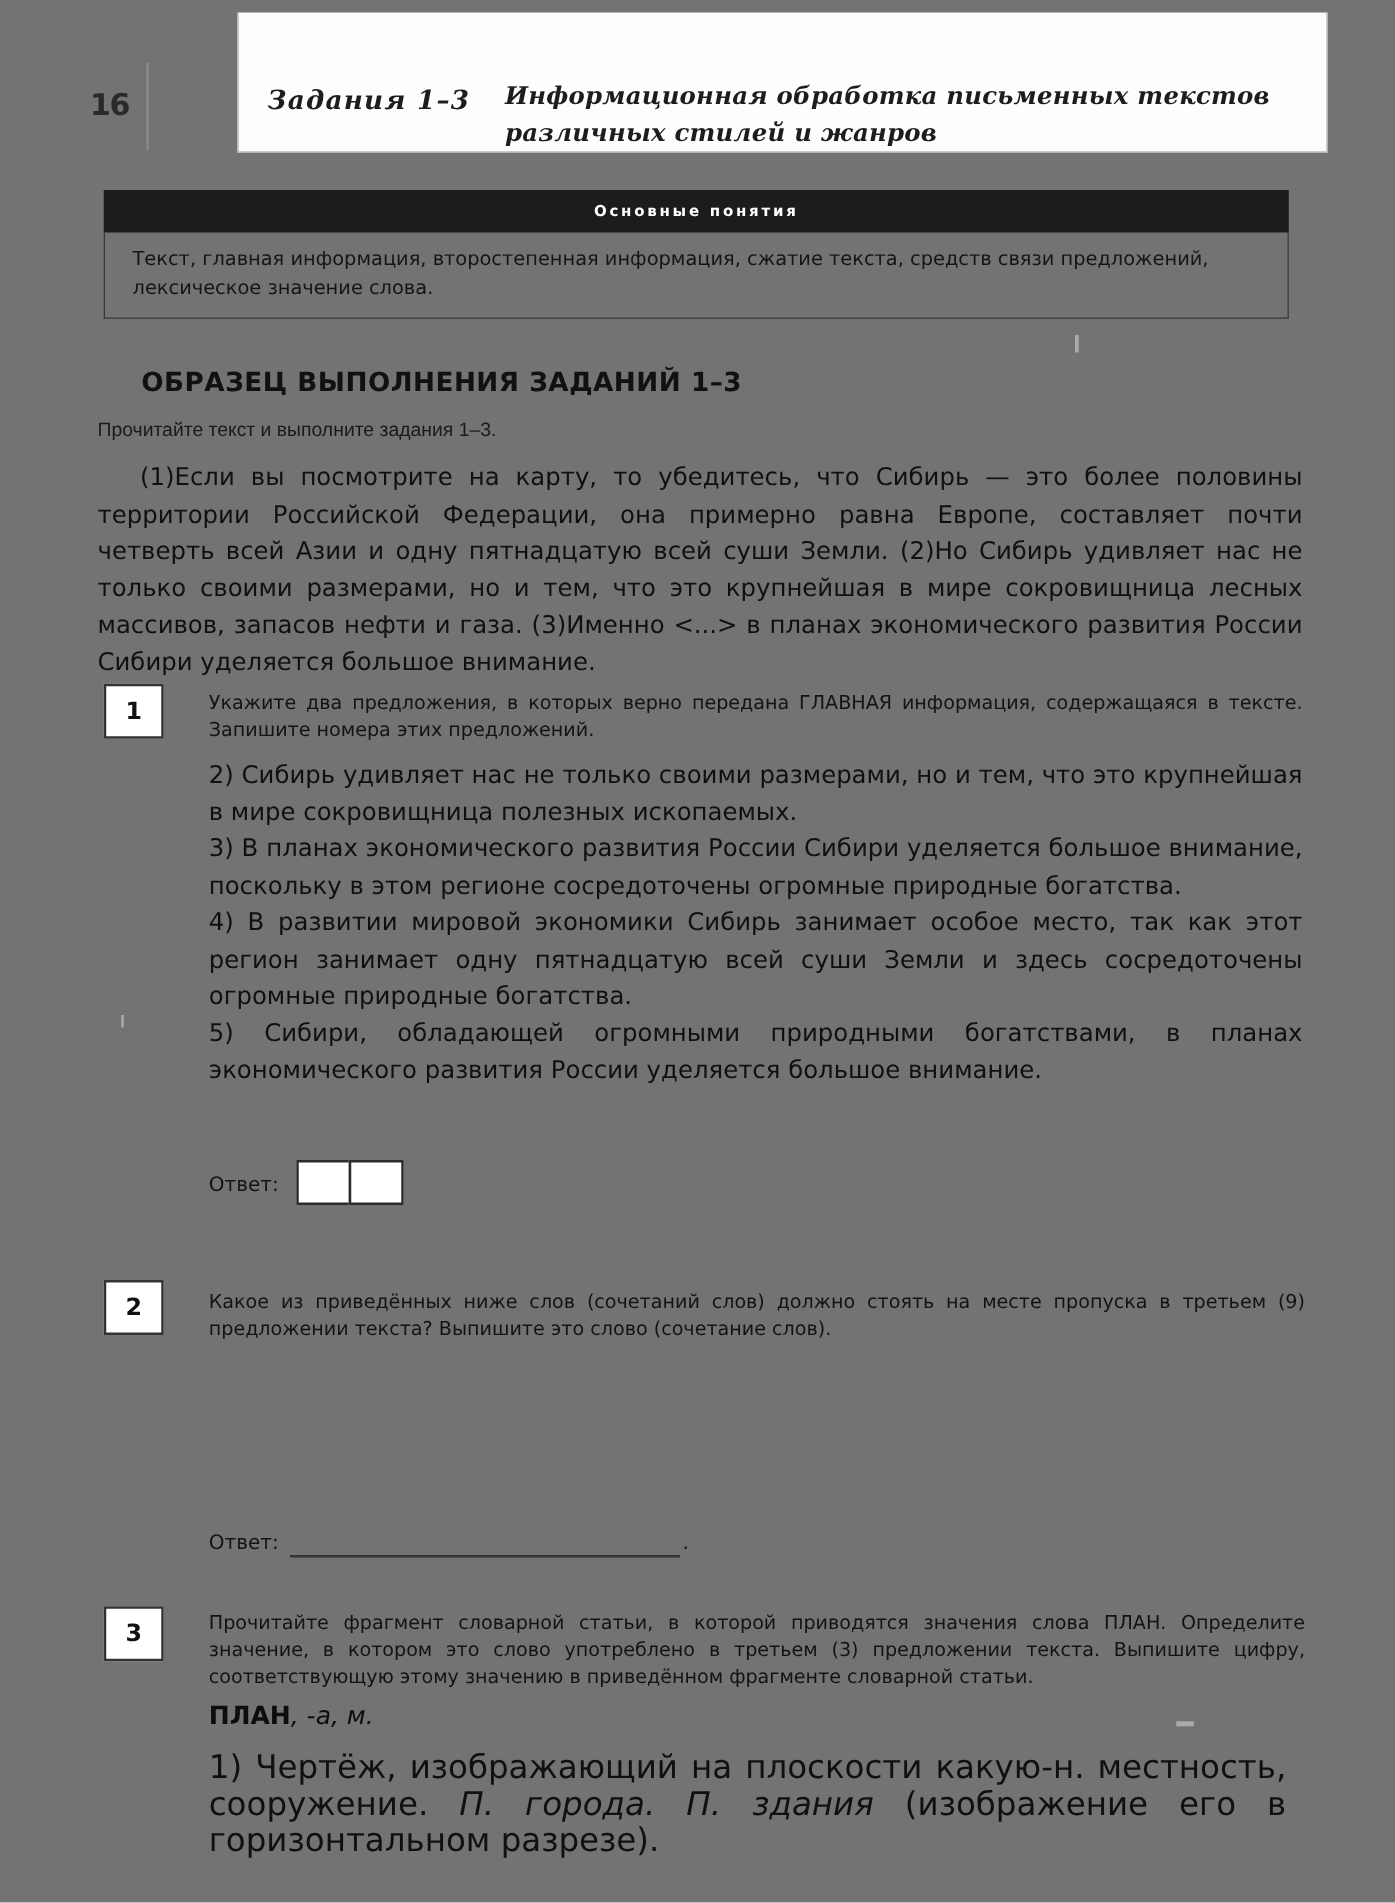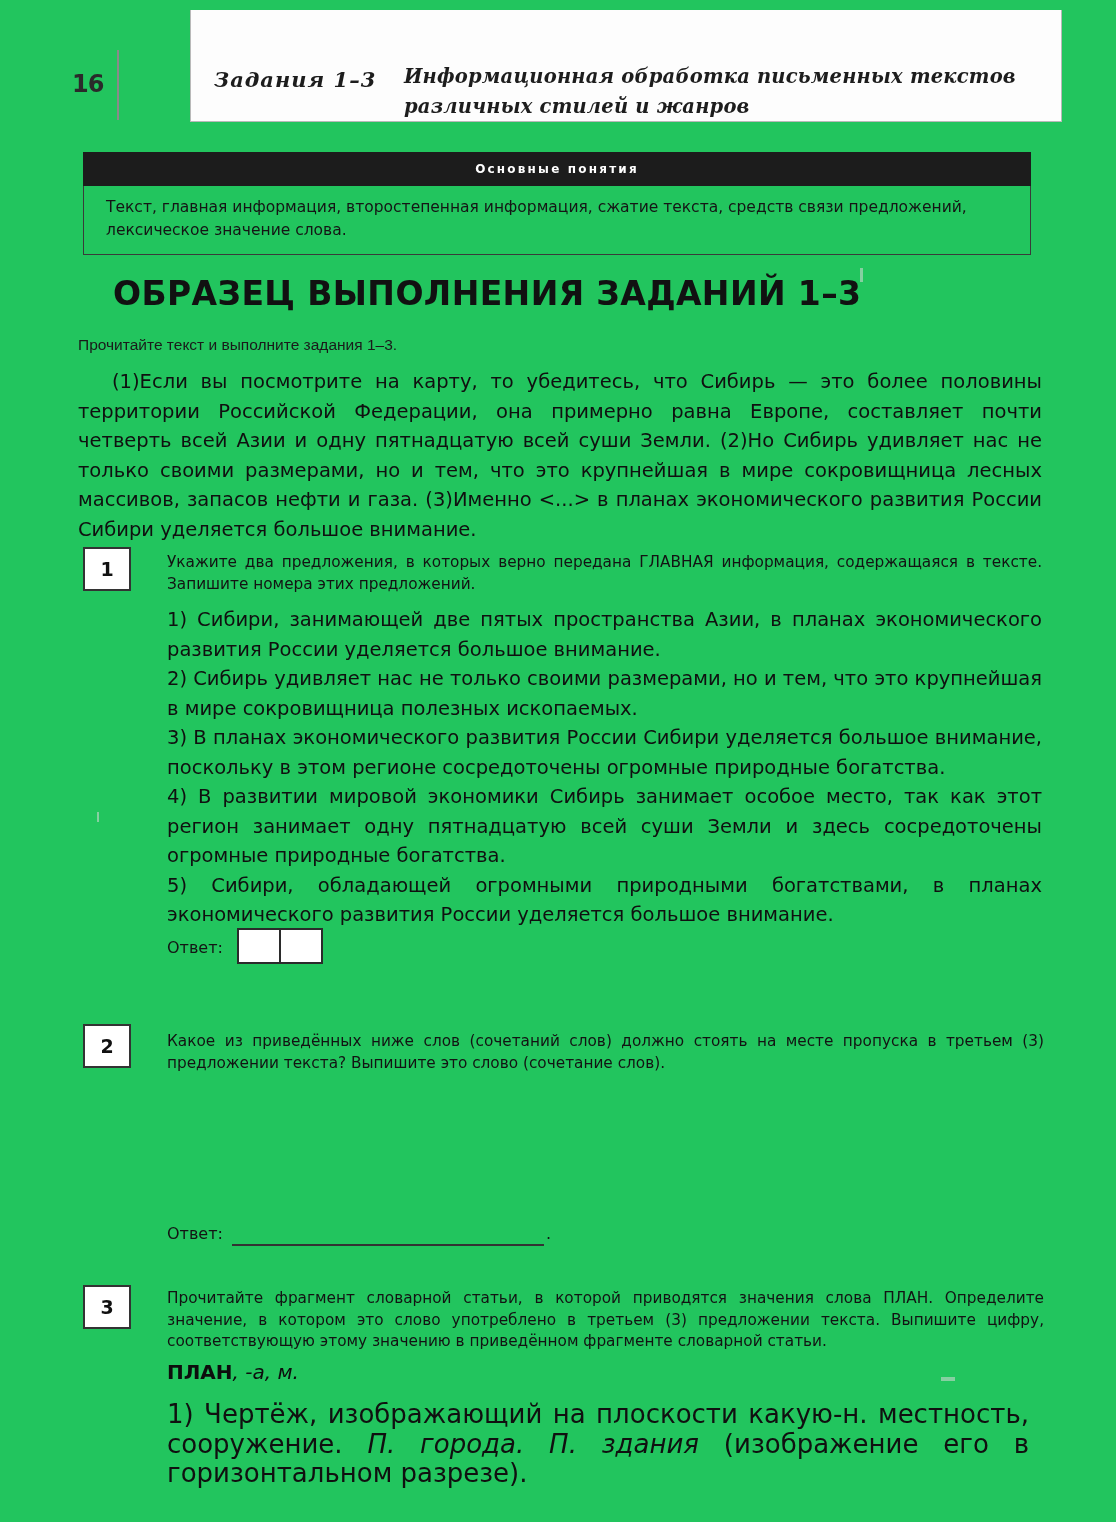--- a/index.html
+++ b/index.html
@@ -12,21 +12,21 @@
     height: 1522px;
     position: relative;
     font-family: "Liberation Sans", sans-serif;
     color: #000000;
     overflow: hidden;
   }
 
   .page {
     position: absolute;
     inset: 0;
-    background: #22c55e;
+    background: #737373;
   }
 
   
   .header-row {
     position: absolute;
     top: 10px;
     left: 0;
     width: 1116px;
     height: 115px;
   }
@@ -110,24 +110,24 @@
     font-family: "DejaVu Sans", sans-serif;
     font-size: 15.5px;
     line-height: 23px;
     color: #151515;
   }
 
   
   .sample-heading {
     position: absolute;
     left: 113px;
-    top: 274px;
-    font-family: "DejaVu Sans", sans-serif;
-    font-weight: bold;
-    font-size: 33px;
+    top: 294px;
+    font-family: "DejaVu Sans", sans-serif;
+    font-weight: bold;
+    font-size: 21px;
     letter-spacing: 0.4px;
     color: #111111;
   }
   .sample-sub {
     position: absolute;
     left: 78px;
     top: 336px;
     font-family: Liberation Sans, sans-serif;
     font-size: 15.5px;
     color: #1a1a1a;
@@ -269,35 +269,34 @@
 
   <div class="sample-heading">ОБРАЗЕЦ ВЫПОЛНЕНИЯ ЗАДАНИЙ 1–3</div>
   <div class="sample-sub">Прочитайте текст и выполните задания 1–3.</div>
 
   <div class="reading-text">(1)Если вы посмотрите на карту, то убедитесь, что Сибирь — это более половины территории Российской Федерации, она примерно равна Европе, составляет почти четверть всей Азии и одну пятнадцатую всей суши Земли. (2)Но Сибирь удивляет нас не только своими размерами, но и тем, что это крупнейшая в мире сокровищница лесных массивов, запасов нефти и газа. (3)Именно &lt;...&gt; в планах экономического развития России Сибири уделяется большое внимание.</div>
 
   <div class="task-num" style="left:83px; top:547px;">1</div>
   <div class="task-prompt" style="left:167px; top:552px; width:875px;">Укажите два предложения, в которых верно передана ГЛАВНАЯ информация, содержащаяся в тексте. Запишите номера этих предложений.</div>
 
   <div class="opt-list" style="left:167px; top:605px; width:875px;">
-    <p>1) Сибири, занимающей две пятых пространства Азии, в планах экономического развития России уделяется большое внимание.</p>
     <p>2) Сибирь удивляет нас не только своими размерами, но и тем, что это крупнейшая в мире сокровищница полезных ископаемых.</p>
     <p>3) В планах экономического развития России Сибири уделяется большое внимание, поскольку в этом регионе сосредоточены огромные природные богатства.</p>
     <p>4) В развитии мировой экономики Сибирь занимает особое место, так как этот регион занимает одну пятнадцатую всей суши Земли и здесь сосредоточены огромные природные богатства.</p>
     <p>5) Сибири, обладающей огромными природными богатствами, в планах экономического развития России уделяется большое внимание.</p>
   </div>
 
   <div class="answer-label" style="left:167px; top:938px;">Ответ:</div>
   <div class="answer-boxes" style="left:237px; top:928px;">
     <div class="cell"></div>
     <div class="cell"></div>
   </div>
 
   <div class="task-num" style="left:83px; top:1024px;">2</div>
-  <div class="task-prompt" style="left:167px; top:1031px; width:877px;">Какое из приведённых ниже слов (сочетаний слов) должно стоять на месте пропуска в третьем (3) предложении текста? Выпишите это слово (сочетание слов).</div>
+  <div class="task-prompt" style="left:167px; top:1031px; width:877px;">Какое из приведённых ниже слов (сочетаний слов) должно стоять на месте пропуска в третьем (9) предложении текста? Выпишите это слово (сочетание слов).</div>
 
 
   <div class="answer-label" style="left:167px; top:1224px;">Ответ:</div>
   <div class="answer-line" style="left:232px; top:1244px; width:312px;"></div>
   <div class="answer-dot" style="left:546px; top:1224px;">.</div>
 
   <div class="task-num" style="left:83px; top:1285px;">3</div>
   <div class="task-prompt" style="left:167px; top:1288px; width:877px;">Прочитайте фрагмент словарной статьи, в которой приводятся значения слова ПЛАН. Определите значение, в котором это слово употреблено в третьем (3) предложении текста. Выпишите цифру, соответствующую этому значению в приведённом фрагменте словарной статьи.</div>
 
   <div class="dict-head" style="left:167px; top:1360px;">

